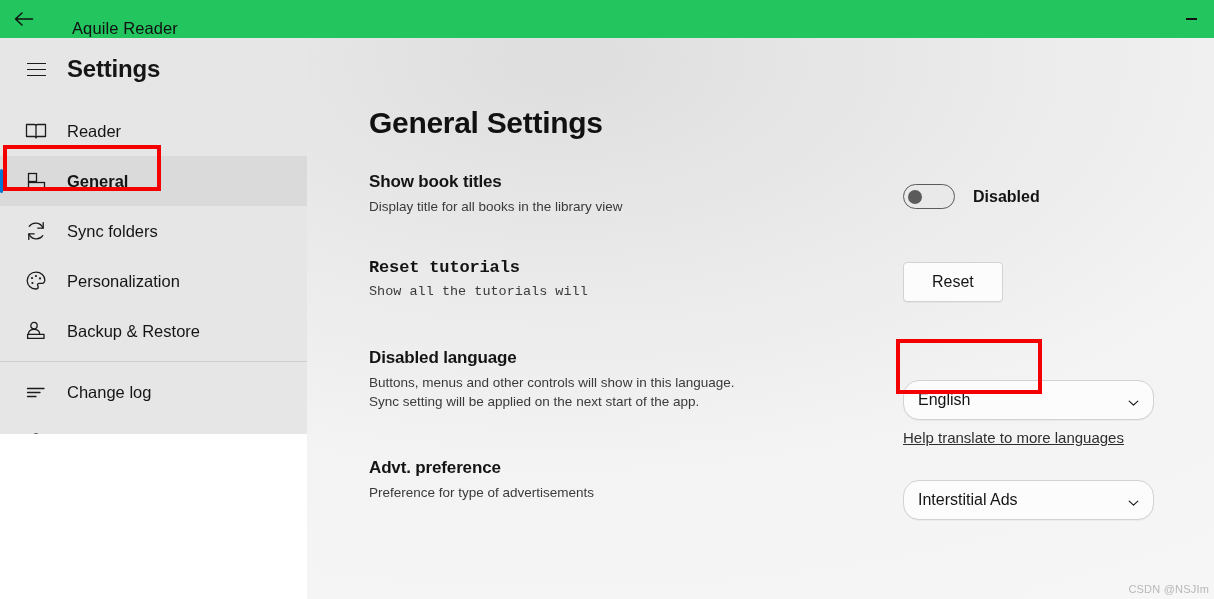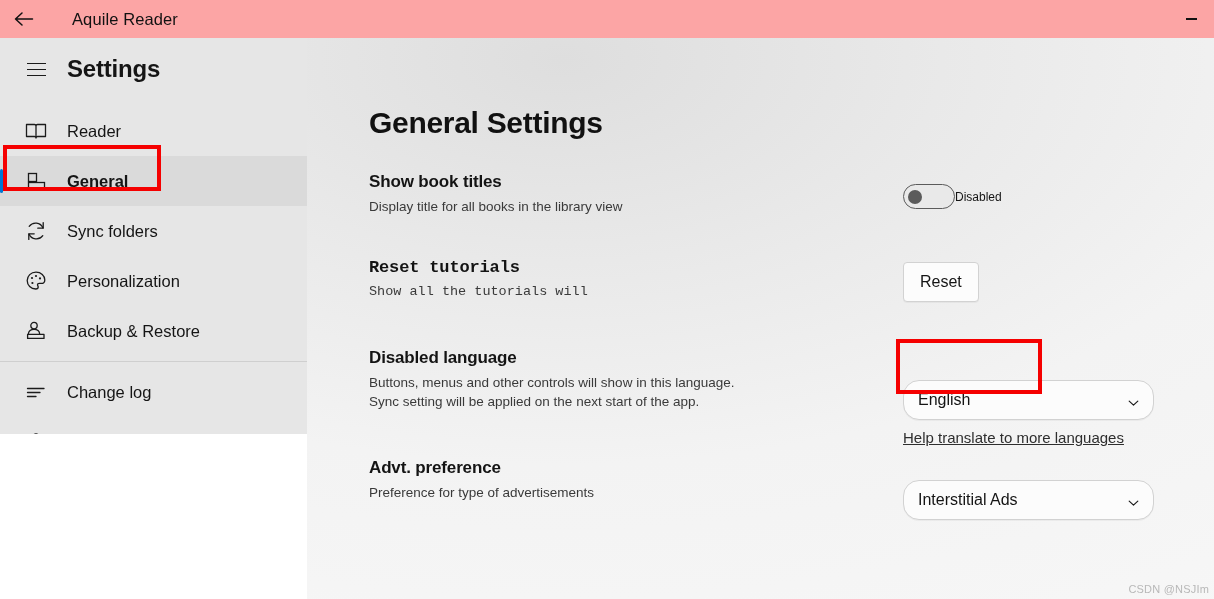--- a/index.html
+++ b/index.html
@@ -12,22 +12,22 @@
   #app {
     position: relative;
     width: 1214px; height: 599px;
     overflow: hidden;
   }
 
   
   .titlebar {
     position: absolute; left: 0; top: 0;
     width: 1214px; height: 38px;
-    background: #fca5a5;
-    display: flex; align-items: center;
+    background: #22c55e;
+    display: flex; align-items: flex-end;
   }
   .back-btn {
     width: 48px; height: 38px;
     display: flex; align-items: center; justify-content: center;
     cursor: pointer;
   }
   .back-btn svg { display: block; }
   .app-title {
     font-size: 16.5px;
     color: #111111;
@@ -153,30 +153,32 @@
     flex: none;
   }
   .toggle .knob {
     position: absolute; left: 4px; top: 50%;
     transform: translateY(-50%);
     width: 14px; height: 14px;
     border-radius: 50%;
     background: #5b5b5b;
   }
   .toggle-label {
-    font-size: 12px;
+    font-size: 16px;
     color: #141414;
-    white-space: nowrap;
+    margin-left: 18px;
+    white-space: nowrap;
+    font-weight: bold;
   }
 
   
   .btn {
     display: inline-flex; align-items: center; justify-content: center;
     min-width: 74px; height: 40px;
-    padding: 0 16px;
+    padding: 0 28px;
     background: #fcfcfc;
     border: 1px solid #d2d2d2;
     border-radius: 4px;
     font-size: 16px;
     color: #141414;
     cursor: pointer;
     font-family: "Liberation Sans", sans-serif;
     box-shadow: 0 1px 0 rgba(0,0,0,.04);
   }
 

